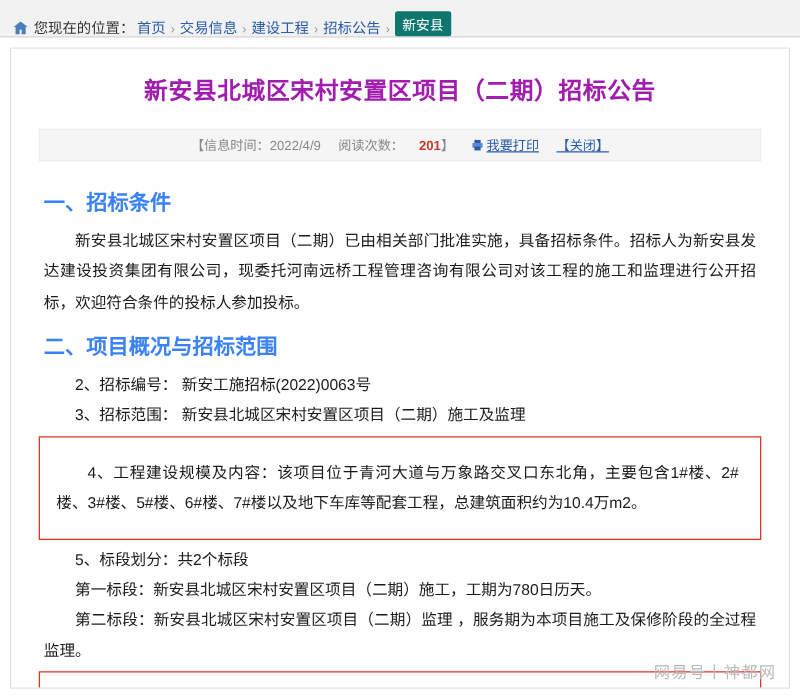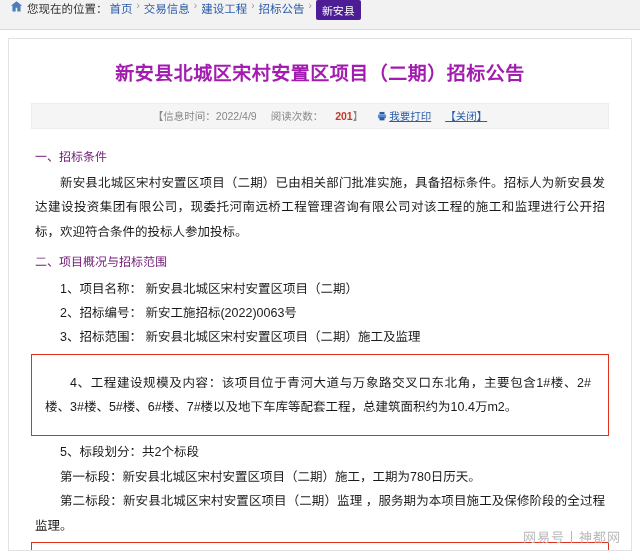--- a/index.html
+++ b/index.html
@@ -15,21 +15,21 @@
     overflow: hidden;
     position: relative;
   }
 
   
   .breadcrumb-bar {
     height: 30px;
     background: #f2f2f2;
     border-bottom: 1px solid #d8d8d8;
     display: flex;
-    align-items: flex-start;
+    align-items: flex-end;
     padding: 0 10px;
     font-size: 11.5px;
     color: #333;
     box-sizing: border-box;
   }
   .home-icon {
     width: 13px;
     height: 13px;
     margin-right: 4px;
     flex: 0 0 auto;
@@ -43,21 +43,21 @@
     color: #2a5caa;
     text-decoration: none;
     cursor: pointer;
   }
   .crumb-sep {
     margin: 0 4px;
     color: #999;
     font-size: 10px;
   }
   .crumb-current {
-    background: #4c1d95;
+    background: #0f766e;
     color: #fff;
     padding: 2px 6px;
     border-radius: 2px;
     font-size: 11px;
   }
 
   
   .doc-frame {
     margin: 8px 8px 0 8px;
     border: 1px solid #e3e3e3;
@@ -110,24 +110,24 @@
   }
 
   
   .doc-body {
     padding: 10px 26px 0 26px;
     font-size: 12.5px;
     line-height: 1.95;
     color: #1a1a1a;
   }
   .sec-head {
-    font-weight: normal;
-    font-size: 12px;
+    font-weight: bold;
+    font-size: 17px;
     margin: 7px 0 2px 0;
-    color: #701a75;
+    color: #3b82f6;
   }
   .para {
     text-indent: 2em;
     text-align: justify;
     margin: 0;
   }
   .item {
     text-indent: 2em;
     text-align: justify;
     margin: 0;
@@ -197,21 +197,20 @@
     </span>
   </div>
 
   <div class="doc-body">
 
     <div class="sec-head">一、招标条件</div>
     <p class="para">新安县北城区宋村安置区项目（二期）已由相关部门批准实施，具备招标条件。招标人为新安县发达建设投资集团有限公司，现委托河南远桥工程管理咨询有限公司对该工程的施工和监理进行公开招标，欢迎符合条件的投标人参加投标。</p>
 
     <div class="sec-head">二、项目概况与招标范围</div>
 
-    <p class="item">1、项目名称：  新安县北城区宋村安置区项目（二期）</p>
     <p class="item">2、招标编号：  新安工施招标(2022)0063号</p>
     <p class="item">3、招标范围：  新安县北城区宋村安置区项目（二期）施工及监理</p>
 
     <div class="redbox">
       <p class="item">4、工程建设规模及内容：该项目位于青河大道与万象路交叉口东北角，主要包含1#楼、2#楼、3#楼、5#楼、6#楼、7#楼以及地下车库等配套工程，总建筑面积约为10.4万m2。</p>
     </div>
 
     <p class="item">5、标段划分：共2个标段</p>
     <p class="item">第一标段：新安县北城区宋村安置区项目（二期）施工，工期为780日历天。</p>
     <p class="item">第二标段：新安县北城区宋村安置区项目（二期）监理 ，服务期为本项目施工及保修阶段的全过程监理。</p>

